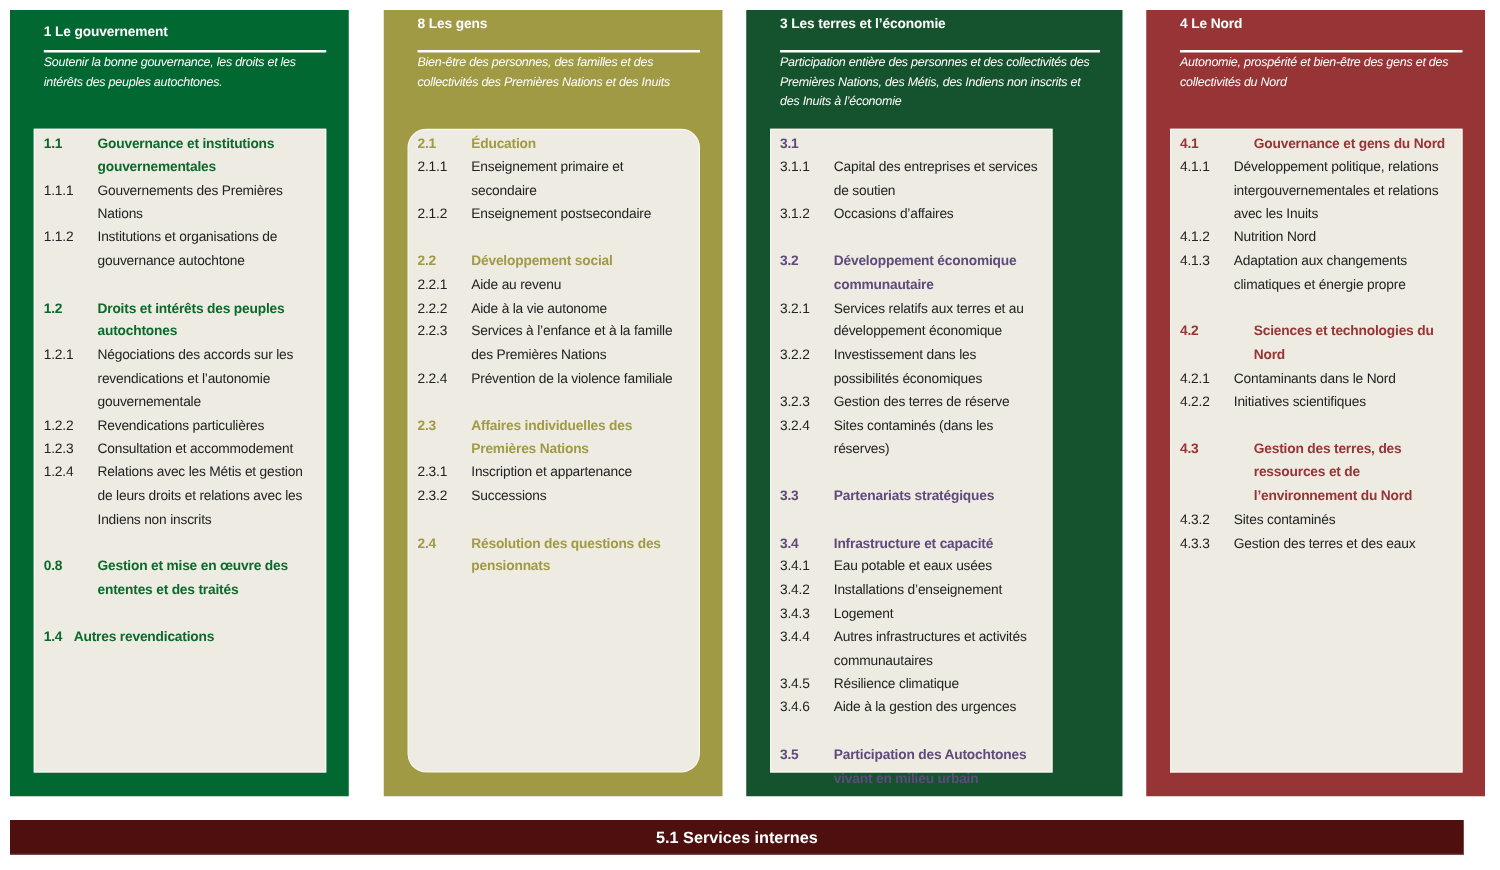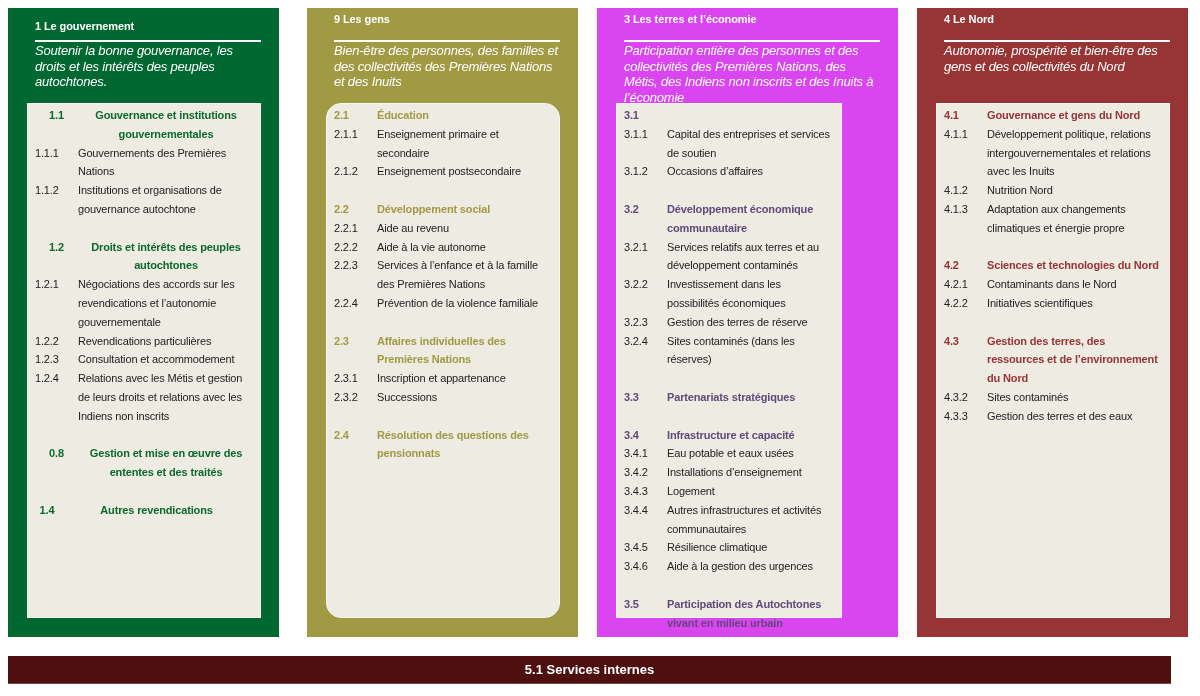--- a/index.html
+++ b/index.html
@@ -2,39 +2,39 @@
 <html><head>
 <meta charset="utf-8">
 <style>
   * { box-sizing: border-box; margin: 0; padding: 0; }
   html, body { width: 1200px; height: 696px; background: #ffffff; overflow: hidden; }
   body { position: relative; font-family: "Liberation Sans", "DejaVu Sans", sans-serif; }
   .panel { position: absolute; top: 8px; height: 629px; }
   .panel-head { position: absolute; left: 27px; right: 18px; top: 0; }
   .panel-title { position: absolute; left: 0; top: 12px; color: #ffffff; font-weight: bold; font-size: 11px; letter-spacing: -0.1px; }
   .panel-rule { position: absolute; left: 0; right: 0; top: 32px; height: 2px; background: #ffffff; }
-  .panel-sub { position: absolute; left: 0; right: 0; top: 35px; color: #ffffff; font-style: italic; font-size: 13px; line-height: 15.5px; letter-spacing: -0.2px; }
+  .panel-sub { position: absolute; left: 0; right: 0; top: 35px; color: #ffffff; font-style: italic; font-size: 10px; line-height: 15.5px; letter-spacing: -0.2px; }
   .inner { position: absolute; left: 19px; top: 95px; bottom: 19px; background: #edebe2; padding: 2px 6px 0 7px; border: 1px solid #f7f6f0; }
   .row { display: flex; font-size: 11px; line-height: 18.8px; color: #222222; letter-spacing: -0.15px; }
   .num { flex: 0 0 43px; }
   .txt { flex: 1; }
   .row.head { font-weight: bold; }
   .gap { height: 18.8px; }
   #p1 { left: 8px; width: 271px; background: #006830; }
   #p2 { left: 307px; width: 271px; background: #a19a44; }
-  #p3 { left: 597px; width: 301px; background: #d946ef; }
+  #p3 { left: 597px; width: 301px; background: #14532d; }
   #p4 { left: 917px; width: 271px; background: #973435; }
   #p1 .inner { width: 234px; }
   #p2 .inner { width: 234px; border-radius: 15px; }
   #p3 .inner { width: 226px; }
   #p4 .inner { width: 234px; }
-  #p1 .head { color: #0b6a2b; text-align: center; }
+  #p1 .head { color: #0b6a2b; }
   #p2 .head { color: #a19a44; }
   #p3 .head { color: #5f4a7c; }
-  #p4 .head { color: #973435; }
+  #p4 .head { color: #973435; gap: 16px; }
   #p1 .inner .row.head.tight .num { flex-basis: 24px; }
   .bottom-bar { position: absolute; left: 8px; top: 656px; width: 1163px; height: 28px; background: #4e100e; border-bottom: 1px solid #7a4a48; color: #ffffff; font-weight: bold; font-size: 13px; display: flex; align-items: center; justify-content: center; }
 </style>
 </head>
 <body>
 
 <div class="panel" id="p1">
   <div class="panel-head">
     <div class="panel-title">1 Le gouvernement</div>
     <div class="panel-rule"></div>
@@ -82,21 +82,21 @@
     <div class="gap"></div>
     <div class="row head tight">
         <span class="num">1.4</span>
         <span class="txt">Autres revendications</span>
       </div>
   </div>
 </div>
 
 <div class="panel" id="p2">
   <div class="panel-head">
-    <div class="panel-title" style="top:5px">9 Les gens</div>
+    <div class="panel-title" style="top:5px">8 Les gens</div>
     <div class="panel-rule"></div>
     <div class="panel-sub">Bien-être des personnes, des familles et des collectivités des Premières Nations et des Inuits</div>
   </div>
   <div class="inner">
     <div class="row head">
         <span class="num">2.1</span>
         <span class="txt">Éducation</span>
       </div>
     <div class="row">
         <span class="num">2.1.1</span>
@@ -166,21 +166,21 @@
         <span class="num">3.1.2</span>
         <span class="txt">Occasions d’affaires</span>
       </div>
     <div class="gap"></div>
     <div class="row head">
         <span class="num">3.2</span>
         <span class="txt">Développement économique communautaire</span>
       </div>
     <div class="row">
         <span class="num">3.2.1</span>
-        <span class="txt">Services relatifs aux terres et au développement contaminés</span>
+        <span class="txt">Services relatifs aux terres et au développement économique</span>
       </div>
     <div class="row">
         <span class="num">3.2.2</span>
         <span class="txt">Investissement dans les possibilités économiques</span>
       </div>
     <div class="row">
         <span class="num">3.2.3</span>
         <span class="txt">Gestion des terres de réserve</span>
       </div>
     <div class="row">

